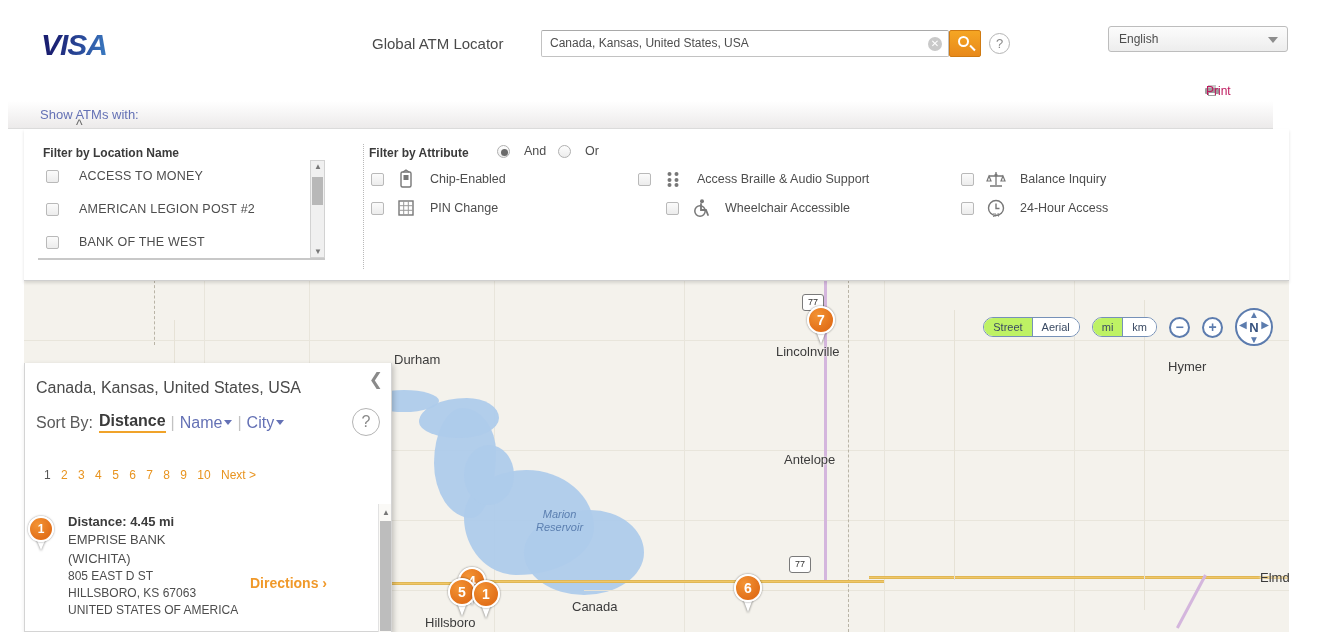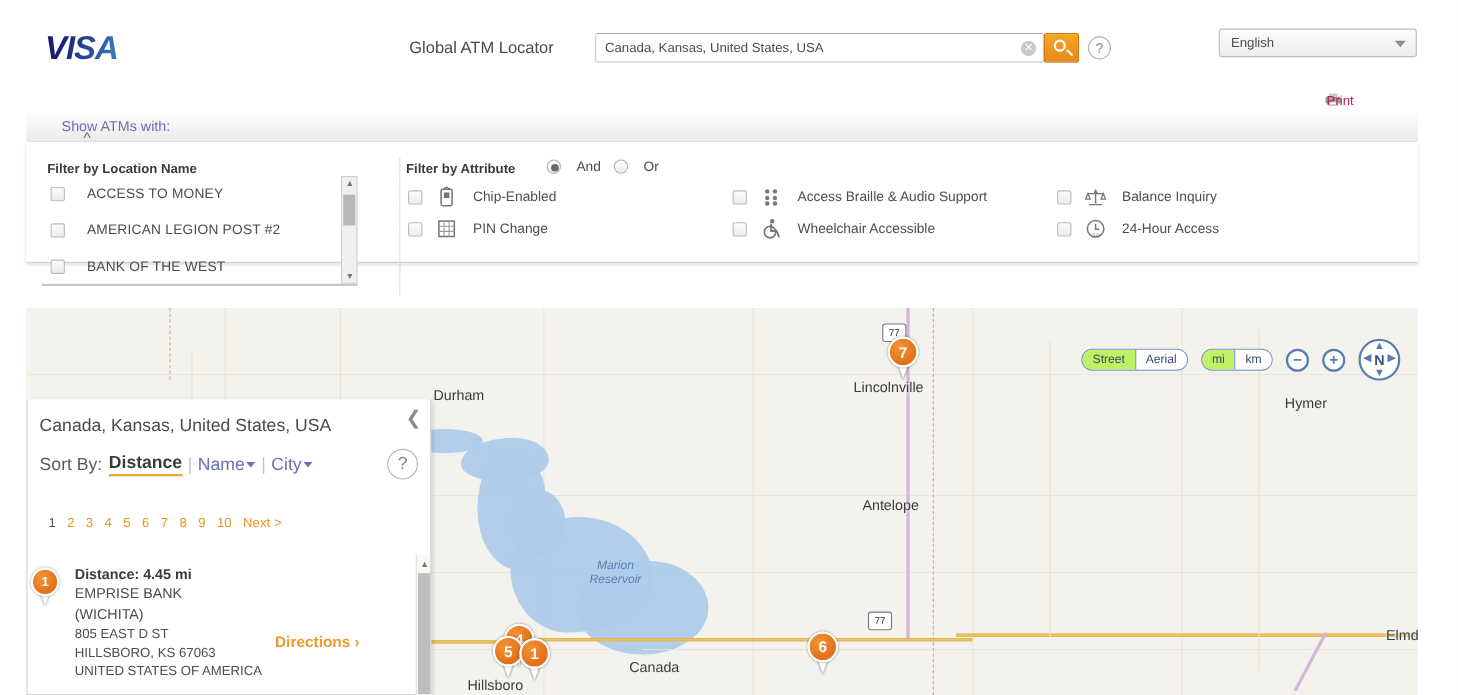--- a/index.html
+++ b/index.html
@@ -170,33 +170,33 @@
   }
   .printer-icon {
     position: absolute; left: 1205px; top: 85px; width: 14px; height: 11px;
   }
   .printer-icon .body { position: absolute; left: 0; top: 3px; width: 14px; height: 6px; background: #9e9e9e; border-radius: 1px; }
   .printer-icon .top { position: absolute; left: 3px; top: 0; width: 8px; height: 3px; background: #c9c9c9; }
   .printer-icon .out { position: absolute; left: 3px; top: 7px; width: 8px; height: 4px; background: #fff; border: 1px solid #9e9e9e; }
 
   
   .filter-bar {
-    position: absolute; left: 24px; top: 101px;
+    position: absolute; left: 8px; top: 101px;
     width: 1265px; height: 28px;
     background: linear-gradient(#ffffff, #eceaea);
     border-bottom: 1px solid #dcdcdc;
   }
   .show-atms { position: absolute; left: 32px; top: 6px; font-size: 13px; color: #6471b5; cursor: pointer; }
   .collapse-chev {
     position: absolute; left: 52px; top: 21px;
     font-size: 14px; color: #6b6b6b; cursor: pointer; line-height: 10px;
   }
   .filter-panel {
     position: absolute; left: 24px; top: 129px;
-    width: 1265px; height: 110px;
+    width: 1265px; height: 152px;
     background: #fff; border-bottom: 1px solid #cfcfcf;
     box-shadow: 0 2px 3px rgba(0,0,0,.12);
   }
   .panel-divider {
     position: absolute; left: 339px; top: 15px;
     height: 125px; border-left: 1px dotted #b9b9b9;
   }
   .sec-title { position: absolute; font-size: 12px; font-weight: bold; color: #3b3b3b; }
   .cb {
     width: 13px; height: 13px; border: 1px solid #b9b9b9; border-radius: 2px;
@@ -452,21 +452,21 @@
       <span class="cb"></span>
       <span class="attr-ico">
         <svg width="20" height="20" viewBox="0 0 20 20">
             <rect x="3" y="3" width="14" height="14" fill="none" stroke="#777" stroke-width="1.4"></rect>
             <path d="M7.7 3v14M12.3 3v14M3 7.7h14M3 12.3h14" stroke="#999" stroke-width="1"></path>
           </svg>
       </span>
       <span class="lbl">PIN Change</span>
     </div>
 
-    <div class="attr-row" style="left:642px;top:40px;">
+    <div class="attr-row" style="left:614px;top:40px;">
       <span class="cb"></span>
       <span class="attr-ico">
         <svg width="20" height="20" viewBox="0 0 20 20">
             <g fill="#777">
               <circle cx="6.5" cy="5" r="2"></circle>
               <circle cx="13.5" cy="5" r="2"></circle>
               <circle cx="6.5" cy="11" r="2"></circle>
               <circle cx="13.5" cy="11" r="2"></circle>
               <circle cx="6.5" cy="16" r="2"></circle>
               <circle cx="13.5" cy="16" r="2"></circle>

